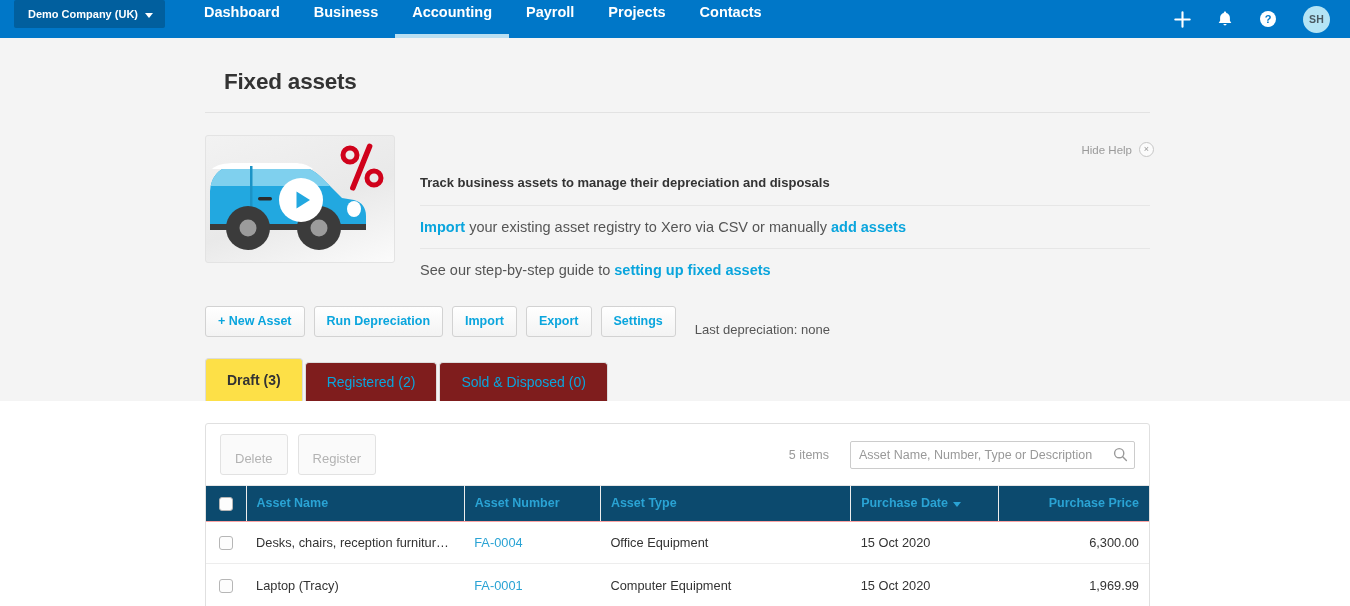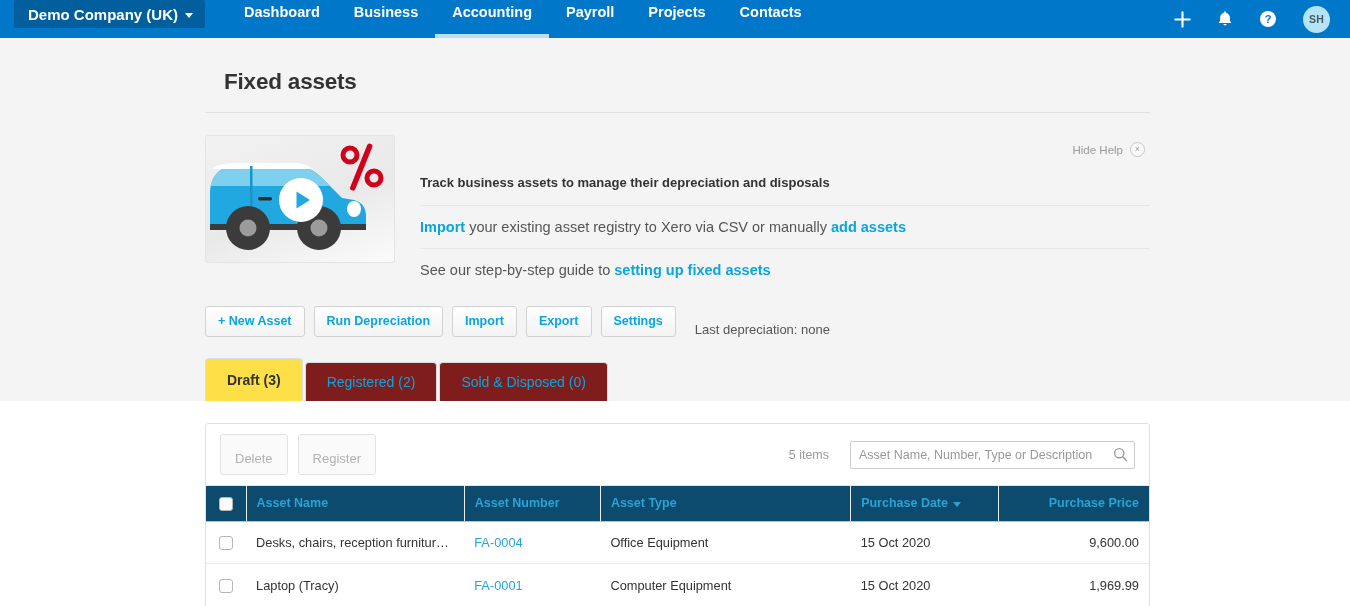--- a/index.html
+++ b/index.html
@@ -17,21 +17,21 @@
     height: 38px;
     background: #0077c8;
     display: flex;
     align-items: flex-start;
   }
   .company-btn {
     margin: 0 0 0 14px;
     height: 28px;
     background: #015f9e;
     color: #ffffff;
-    font-size: 15px;
+    font-size: 11px;
     font-weight: bold;
     padding: 0 12px 0 14px;
     display: flex;
     align-items: center;
     gap: 7px;
     border-radius: 2px;
     cursor: pointer;
     white-space: nowrap;
   }
   .caret-down {
@@ -144,21 +144,21 @@
   .help-row {
     border-top: 1px solid #e6e6e6;
     font-size: 14.5px;
     color: #555555;
     padding: 13px 0 13px 0;
   }
   .help-row:last-child { padding-bottom: 6px; }
   .lnk { color: #0aa5dd; font-weight: bold; cursor: pointer; }
   .hide-help {
     position: absolute;
-    right: 205px;
+    right: 196px;
     top: 29px;
     display: flex;
     align-items: center;
     gap: 7px;
     font-size: 11.5px;
     color: #9a9a9a;
     cursor: pointer;
   }
   .x-circle {
     width: 15px; height: 15px;
@@ -494,21 +494,21 @@
             <tr>
               <td class="c-check">
                 <span class="cb"></span>
               </td>
               <td class="c-name">Desks, chairs, reception furniture for ...</td>
               <td class="c-number">
                 <span class="cellnum">FA-0004</span>
               </td>
               <td class="c-type">Office Equipment</td>
               <td class="c-date">15 Oct 2020</td>
-              <td class="c-price">9,600.00</td>
+              <td class="c-price">6,300.00</td>
             </tr>
             <tr>
               <td class="c-check">
                 <span class="cb"></span>
               </td>
               <td class="c-name">Laptop (Tracy)</td>
               <td class="c-number">
                 <span class="cellnum">FA-0001</span>
               </td>
               <td class="c-type">Computer Equipment</td>

